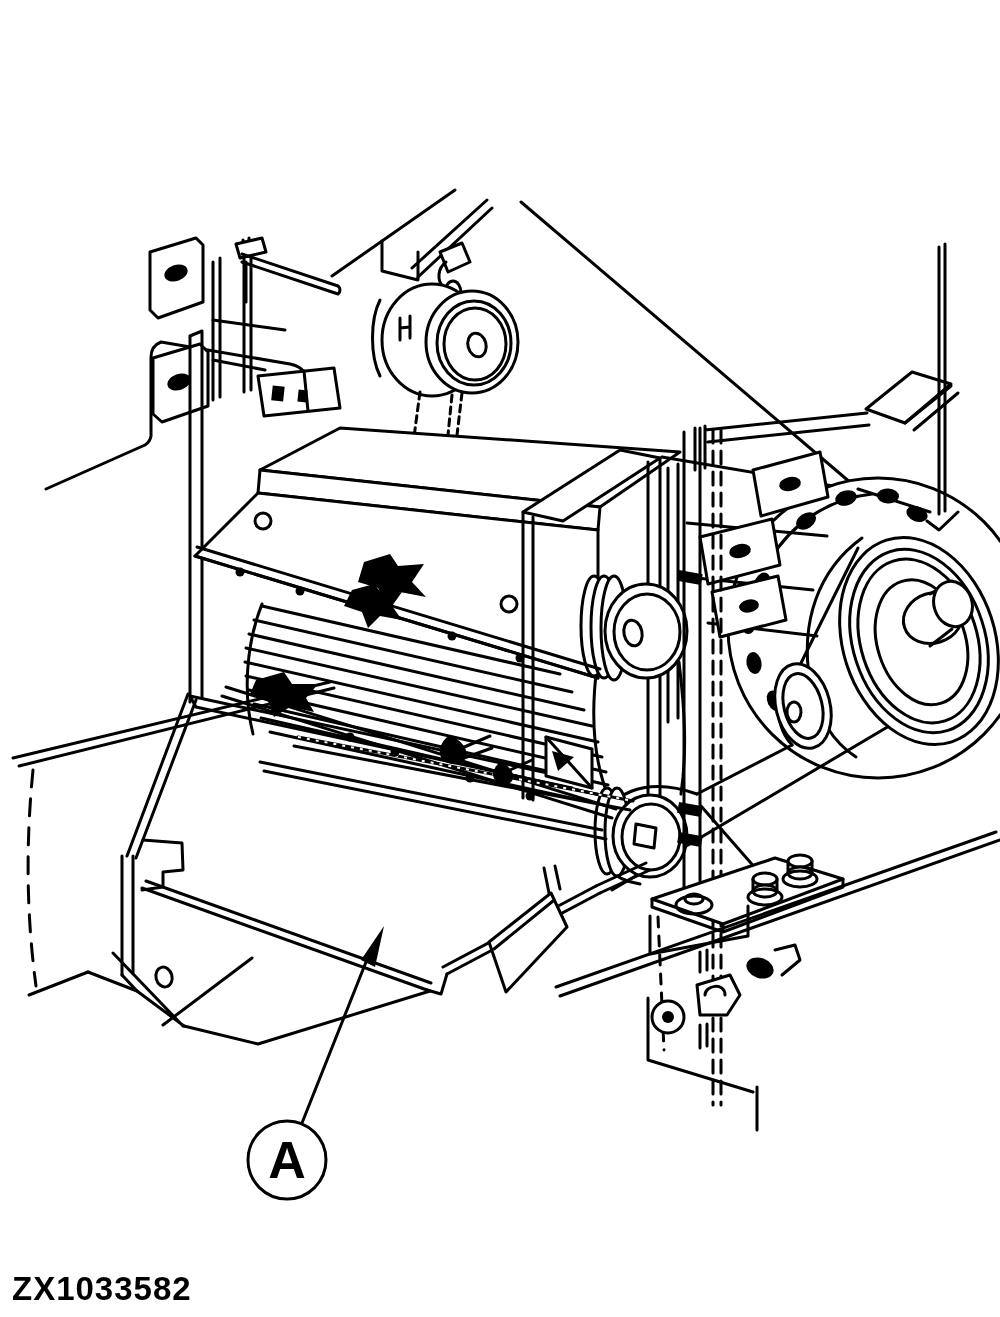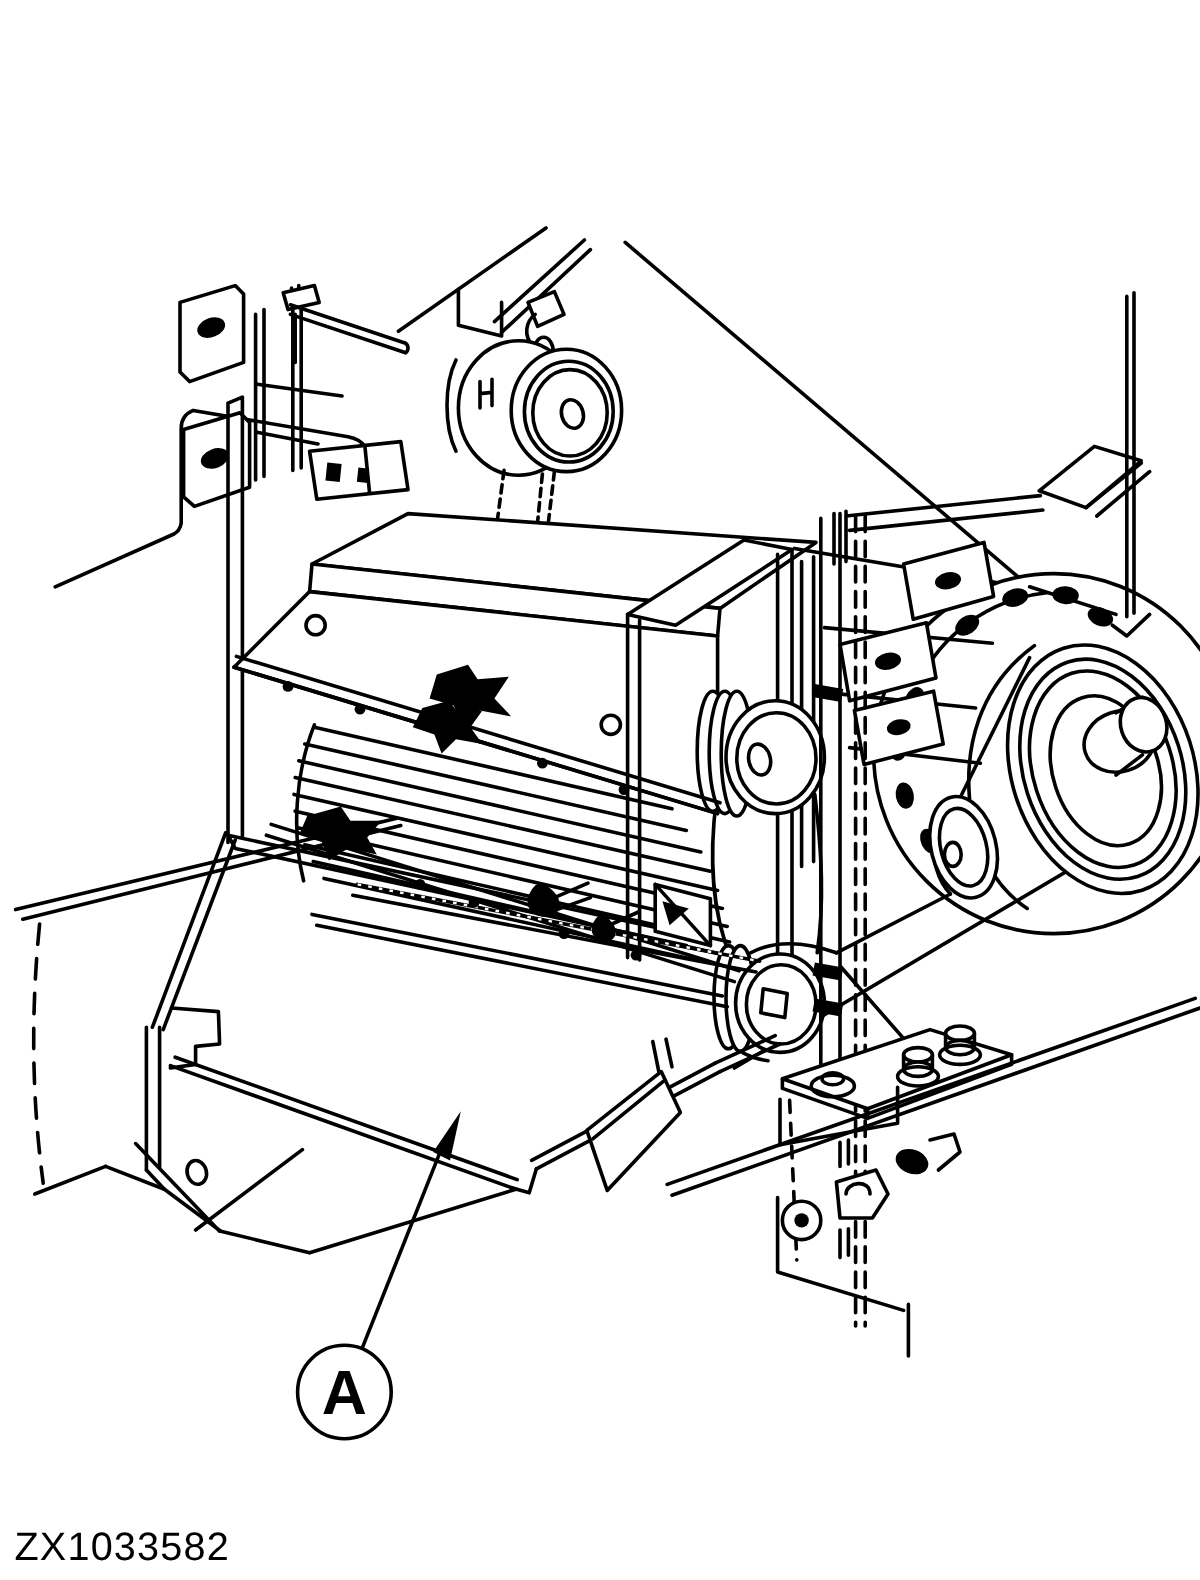--- a/index.html
+++ b/index.html
@@ -3,21 +3,21 @@
 <meta charset="utf-8">
 <style>
   html,body{margin:0;padding:0;background:#fff;}
   .page{position:relative;width:1000px;height:1317px;background:#ffffff;overflow:hidden;
         font-family:"Liberation Sans",sans-serif;}
   svg{position:absolute;left:0;top:0;}
   svg *{vector-effect:none;}
   .ln{stroke:#000;fill:none;stroke-width:3;stroke-linejoin:round;stroke-linecap:round;}
   .w {stroke:#000;fill:#ffffff;stroke-width:3;stroke-linejoin:round;}
   .b {fill:#000;stroke:none;}
-  .code{position:absolute;left:12px;top:1270px;font-weight:400;font-size:33px;
+  .code{position:absolute;left:12px;top:1270px;font-weight:700;font-size:33px;
         letter-spacing:1px;color:#000;}
   .callout-text{font-family:"Liberation Sans",sans-serif;font-weight:700;}
 </style>
 </head>
 <body>
 
 <div class="page">
 <svg width="1000" height="1317" viewBox="0 0 1000 1317">
 
   <g>

